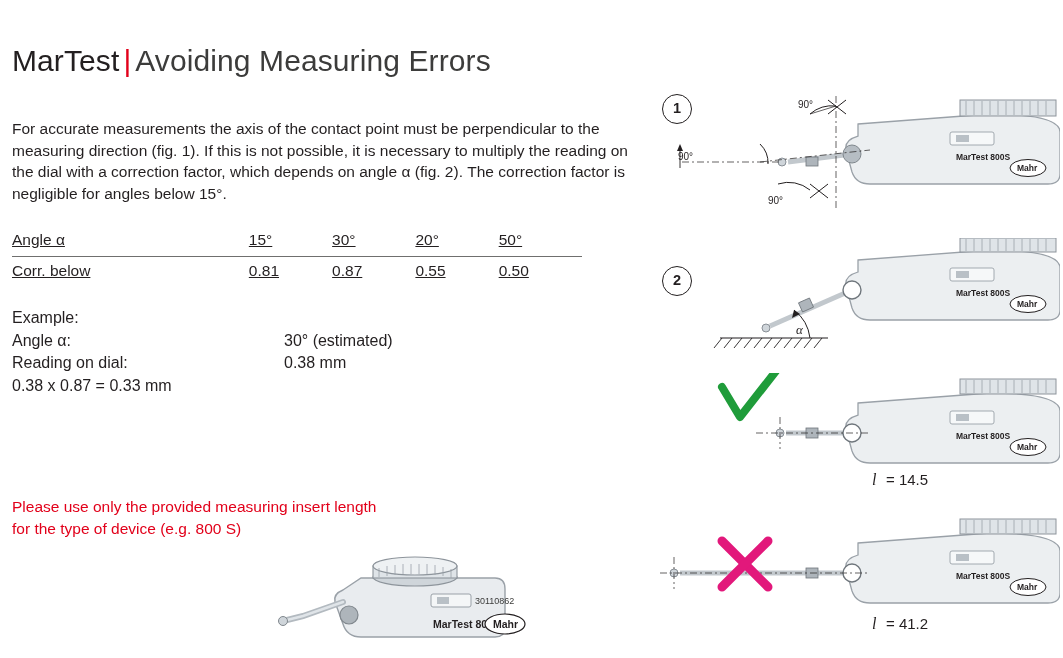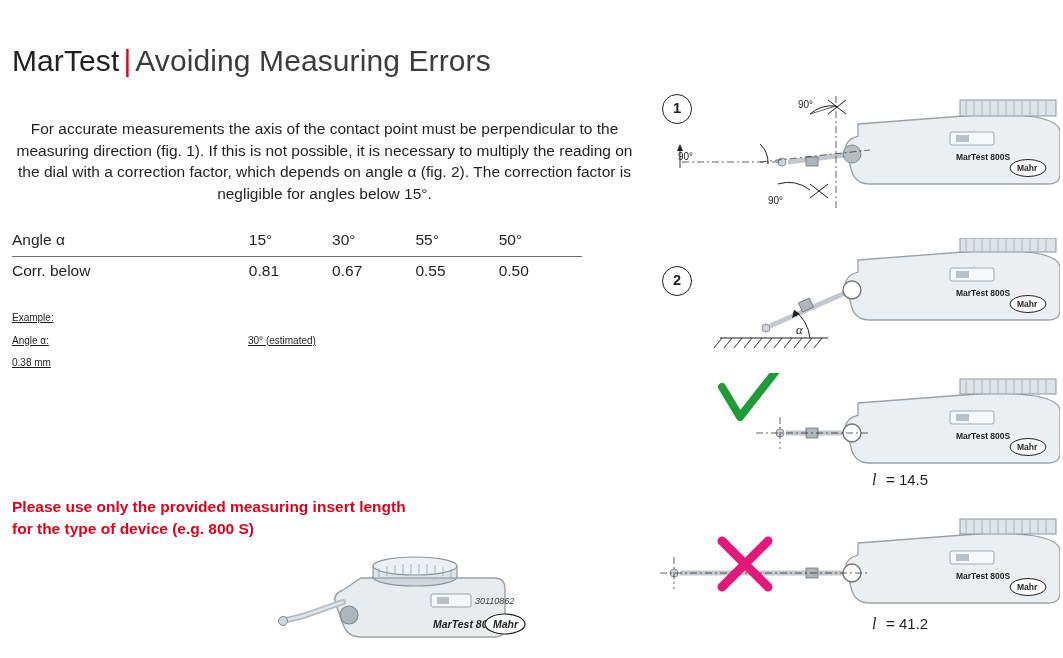--- a/index.html
+++ b/index.html
@@ -40,73 +40,72 @@
     position: absolute;
     left: 12px;
     top: 118px;
     width: 640px;
   }
   .intro {
     font-size: 15.5px;
     line-height: 21.5px;
     color: #231f20;
     width: 625px;
-    text-align: center;
   }
 
   
   .factor-table {
     margin-top: 22px;
     width: 570px;
     border-collapse: collapse;
     font-size: 15.5px;
+    text-decoration: underline;
   }
   .factor-table td {
     padding: 5px 0 7px 0;
     color: #231f20;
   }
   .factor-table tr.headrow td {
     border-bottom: 1px solid #6f6f6e;
   }
   .factor-table td.label { width: 236px; }
   .factor-table td.val { width: 83px; }
 
   
   .example {
     margin-top: 20px;
-    font-size: 10px;
+    font-size: 16px;
     line-height: 22.5px;
-    text-decoration: underline;
   }
   .example .row {
     display: flex;
+    gap: 36px;
   }
   .example .k { width: 236px; }
   .example .v { }
 
   
   .warning {
     position: absolute;
     left: 12px;
     top: 496px;
     font-size: 15.5px;
     line-height: 22px;
     color: #e2001a;
-    font-weight: 700;
+    font-weight: 400;
     width: 560px;
   }
 
   
   .photo {
     position: absolute;
     left: 243px;
     top: 532px;
     width: 300px;
     height: 126px;
-    font-style: italic;
   }
 
   
   .figures {
     position: absolute;
     left: 660px;
     top: 88px;
     width: 400px;
     height: 570px;
   }
@@ -145,43 +144,45 @@
   <div class="left-col">
 
     <div class="intro">For accurate measurements the axis of the contact point must be perpendicular to the measuring direction (fig. 1). If this is not possible, it is necessary to multiply the reading on the dial with a correction factor, which depends on angle α (fig. 2). The correction factor is negligible for angles below 15°.</div>
 
     <table class="factor-table">
       <tbody>
           <tr class="headrow">
         <td class="label">Angle α</td>
         <td class="val">15°</td>
         <td class="val">30°</td>
-        <td class="val">55°</td>
+        <td class="val">20°</td>
         <td class="val">50°</td>
       </tr>
       <tr>
         <td class="label">Corr. below</td>
         <td class="val">0.81</td>
-        <td class="val">0.67</td>
+        <td class="val">0.87</td>
         <td class="val">0.55</td>
         <td class="val">0.50</td>
       </tr>
     </tbody>
       </table>
 
     <div class="example">
       <div>Example:</div>
       <div class="row">
         <div class="k">Angle α:</div>
         <div class="v">30° (estimated)</div>
       </div>
       <div class="row">
+        <div class="k">Reading on dial:</div>
         <div class="v">0.38 mm</div>
       </div>
       <div class="row">
+        <div class="v">0.38 x 0.87 = 0.33 mm</div>
       </div>
     </div>
   </div>
 
   <div class="warning">
     <div>Please use only the provided measuring insert length</div>
     <div>for the type of device (e.g. 800 S)</div>
   </div>
 
   <div class="photo">

